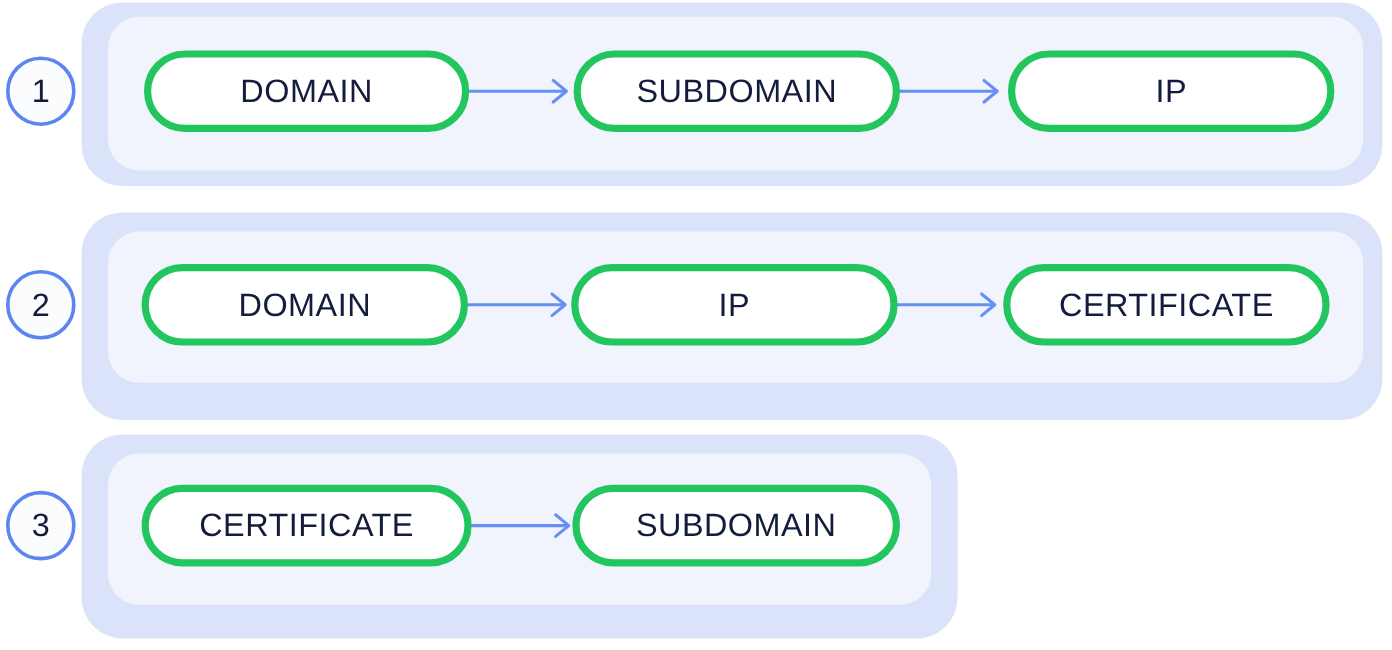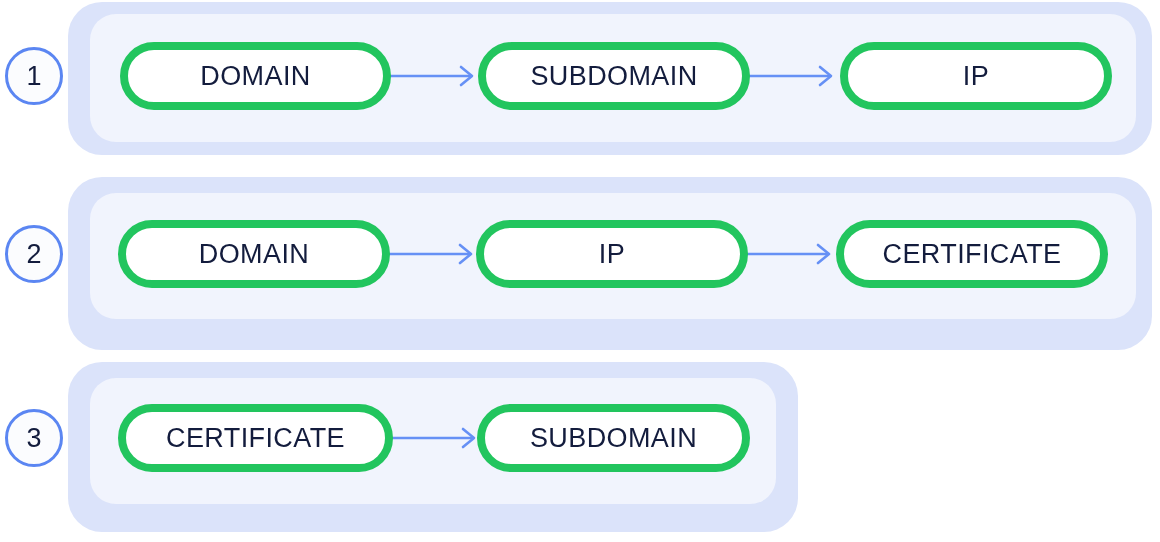--- a/index.html
+++ b/index.html
@@ -55,21 +55,21 @@
     font-family: "Liberation Sans", sans-serif;
     line-height: 1;
     letter-spacing: 0px;
   }
 
   
   .pill {
     position: absolute;
     box-sizing: border-box;
     background: #ffffff;
-    border: 8px solid #22c55e;
+    border: 6px solid #22c55e;
     border-radius: 40px;
     display: flex;
     align-items: center;
     justify-content: center;
     z-index: 4;
   }
   .pill-label {
     font-size: 27px;
     color: #131c3d;
     letter-spacing: 0.4px;

